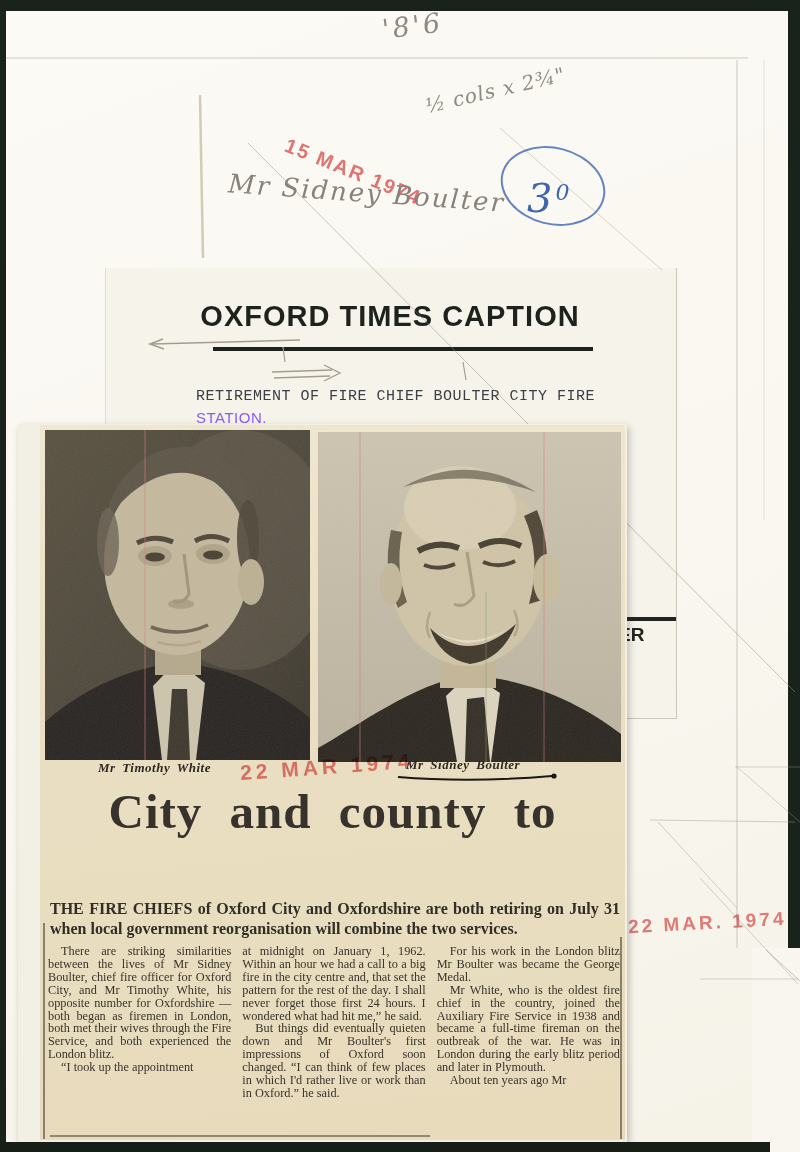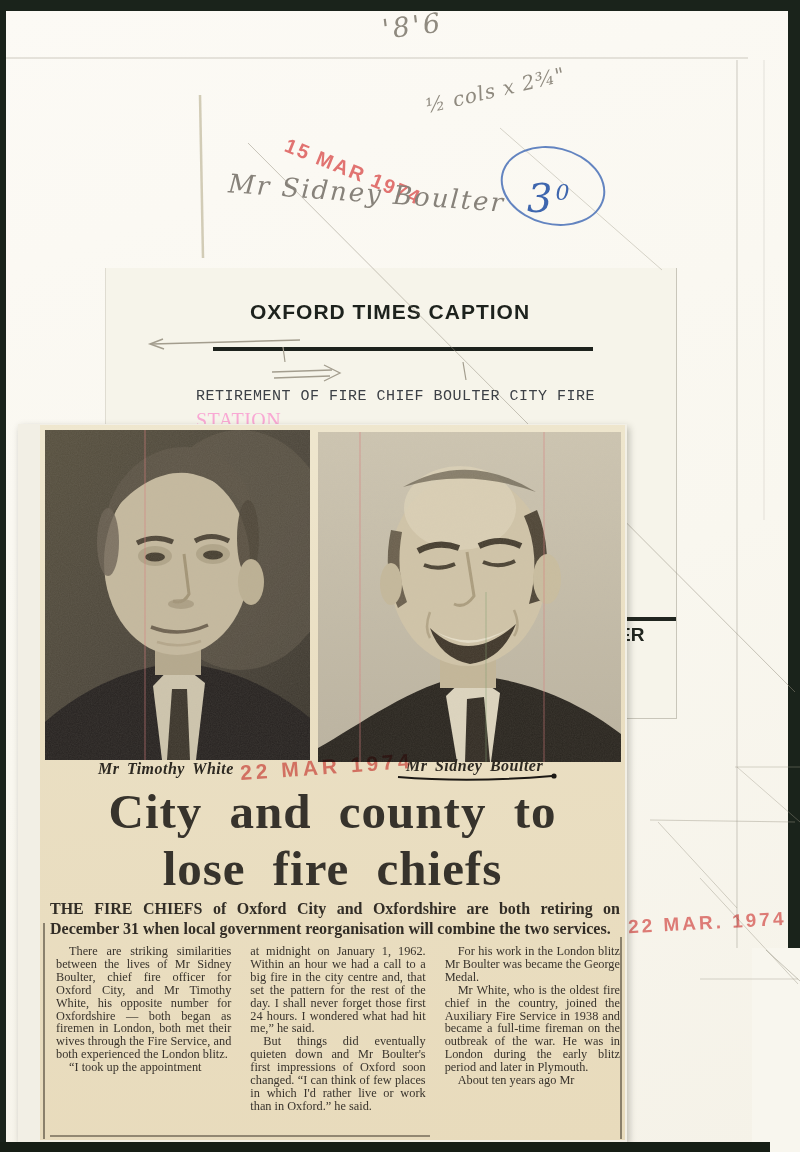--- a/index.html
+++ b/index.html
@@ -14,59 +14,59 @@
   #strip-bottom{left:0;top:1142px;width:770px;height:10px;background:#161e15;z-index:7;}
 
   #sheet-caption{left:105px;top:268px;width:570px;height:450px;background:#f6f4ea;
     border-right:1px solid rgba(120,115,100,.35);border-bottom:1px solid rgba(120,115,100,.35);
     border-left:1px solid rgba(140,135,120,.22);z-index:3;}
 
   #creases{left:0;top:0;width:800px;height:1152px;z-index:4;pointer-events:none;}
 
   
   #caption-header{left:110px;top:300px;width:560px;text-align:center;
-    font-family:"Liberation Sans",sans-serif;font-weight:bold;font-size:21px;
+    font-family:"Liberation Sans",sans-serif;font-weight:bold;font-size:29px;
     letter-spacing:1px;color:#1d221d;z-index:3;}
   #caption-underline{left:213px;top:347px;width:380px;height:4px;background:#1d221d;z-index:3;}
   #typed-1{left:196px;top:388px;width:440px;font-family:"Liberation Mono",monospace;
     font-size:15px;letter-spacing:.5px;color:#3c4046;z-index:3;}
-  #typed-2{left:196px;top:409px;width:200px;font-family:Liberation Serif, serif;
-    font-size:20px;letter-spacing:.5px;color:#f9a8d4;z-index:3;}
+  #typed-2{left:196px;top:409px;width:200px;font-family:Liberation Sans, sans-serif;
+    font-size:15px;letter-spacing:.5px;color:#8b5cf6;z-index:3;}
   #partial-bar{left:622px;top:617px;width:54px;height:4px;background:#20251f;z-index:3;}
   #partial-er{left:618px;top:624px;font-family:"Liberation Sans",sans-serif;font-weight:bold;
     font-size:19px;color:#20251f;z-index:3;}
 
   
   #clip-backing{left:18px;top:424px;width:609px;height:718px;background:#f2efe5;
     box-shadow:2px 3px 7px rgba(40,40,30,.28);z-index:5;}
   #newsprint{left:40px;top:425px;width:585px;height:715px;z-index:6;
     background:linear-gradient(175deg,#efe7cf 0%,#eadfc3 35%,#e8dbbc 100%);}
   #newsprint .ph{position:absolute;overflow:hidden;}
   #photo-left{left:5px;top:5px;width:265px;height:330px;}
   #photo-right{left:278px;top:7px;width:303px;height:330px;}
 
-  .photo-cap{position:absolute;font-size:16px;font-weight:bold;font-style:italic;
+  .photo-cap{position:absolute;font-size:13px;font-weight:bold;font-style:italic;
     color:#2d2922;letter-spacing:.5px;word-spacing:3px;}
   #cap-left{left:58px;top:335px;width:180px;}
   #cap-right{left:366px;top:332px;width:190px;}
 
   .stamp{font-family:"Liberation Sans",sans-serif;font-weight:bold;color:rgba(222,94,92,.78);
     mix-blend-mode:multiply;white-space:nowrap;}
   #stamp-mid{left:200px;top:330px;font-size:21px;letter-spacing:4px;transform:rotate(-4deg);}
 
   .headline{position:absolute;left:0;width:585px;text-align:center;font-weight:bold;
     color:#37332c;font-size:49px;letter-spacing:1px;word-spacing:14px;line-height:1;}
   #head-1{top:362px;}
   #head-2{top:419px;}
 
   #lead{left:10px;top:474px;width:570px;font-size:16px;font-weight:bold;color:#322d26;
     line-height:1.28;text-align:justify;}
 
   #cols{left:8px;top:520px;width:572px;height:196px;display:flex;gap:11px;overflow:hidden;}
-  #cols .col{flex:1 1 0;font-size:12.3px;line-height:12.9px;color:#38332c;text-align:justify;margin-left:8px;}
+  #cols .col{flex:1 1 0;font-size:12.3px;line-height:12.9px;color:#38332c;text-align:justify;}
   #cols p{margin:0;text-indent:13px;}
   #cols p.noindent{text-indent:0;}
 
   .rule-v{position:absolute;width:2px;background:rgba(60,52,40,.55);}
   #rule-l{left:3px;top:498px;height:216px;}
   #rule-r{left:580px;top:512px;height:202px;}
   #rule-b{left:10px;top:710px;width:380px;height:2px;background:rgba(60,52,40,.5);}
 
   #stamp-right{left:628px;top:912px;font-size:19px;letter-spacing:3px;transform:rotate(-3deg);z-index:8;}
 
@@ -215,23 +215,22 @@
     <div class="photo-cap" id="cap-right">Mr Sidney Boulter</div>
 
     <svg class="abs" style="left:300px;top:340px;" width="240" height="30" viewBox="0 0 240 30" xmlns="http://www.w3.org/2000/svg">
       <path d="M58,12 Q130,18 212,11" stroke="#1c1915" stroke-width="2" fill="none"></path>
       <circle cx="214" cy="11" r="2.6" fill="#1c1915"></circle>
     </svg>
 
     <div class="abs stamp" id="stamp-mid">22 MAR 1974</div>
 
     <div class="headline" id="head-1">City and county to</div>
-    <div class="headline" id="head-2">lose fire chiefs</div>
-
-    <div class="abs" id="lead">THE FIRE CHIEFS of Oxford City and Oxfordshire are both retiring on December 31 when local government reorganisation will combine the two services.</div>
+
+    <div class="abs" id="lead">THE FIRE CHIEFS of Oxford City and Oxfordshire are both retiring on July 31 when local government reorganisation will combine the two services.</div>
 
     <div class="abs" id="cols">
       <div class="col">
         <p>There are striking similarities between the lives of Mr Sidney Boulter, chief fire officer for Oxford City, and Mr Timothy White, his opposite number for Oxfordshire — both began as firemen in London, both met their wives through the Fire Service, and both experienced the London blitz.</p>
         <p>“I took up the appointment</p>
       </div>
       <div class="col">
         <p class="noindent">at midnight on January 1, 1962. Within an hour we had a call to a big fire in the city centre and, that set the pattern for the rest of the day. I shall never forget those first 24 hours. I wondered what had hit me,” he said.</p>
         <p>But things did eventually quieten down and Mr Boulter's first impressions of Oxford soon changed. “I can think of few places in which I'd rather live or work than in Oxford.” he said.</p>
       </div>

